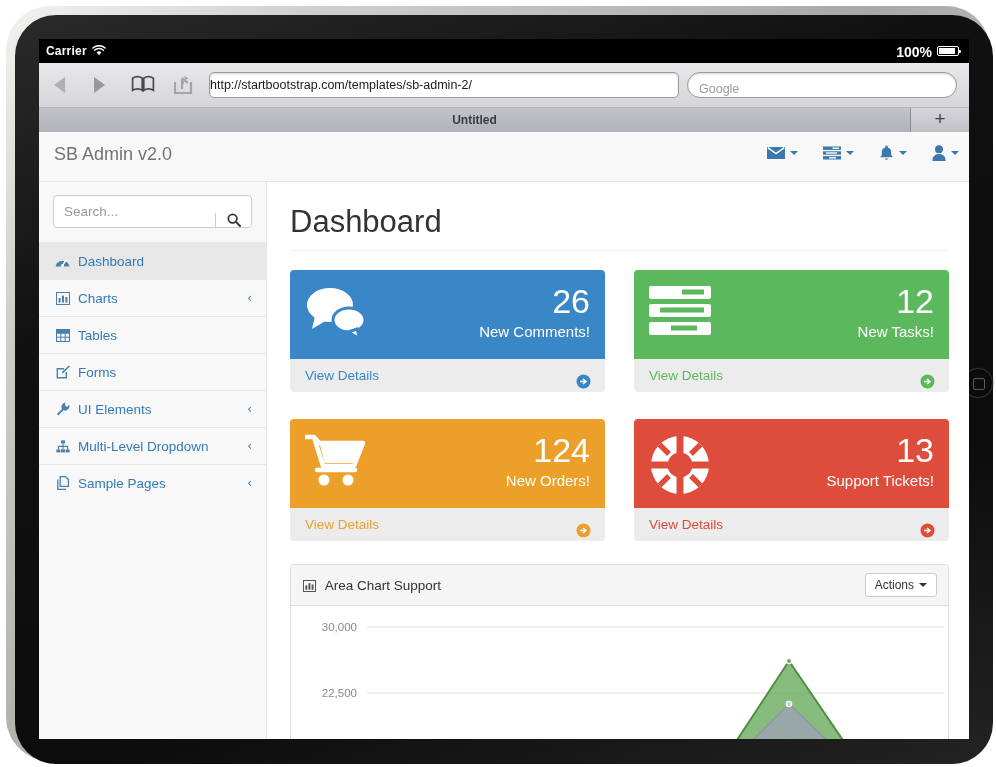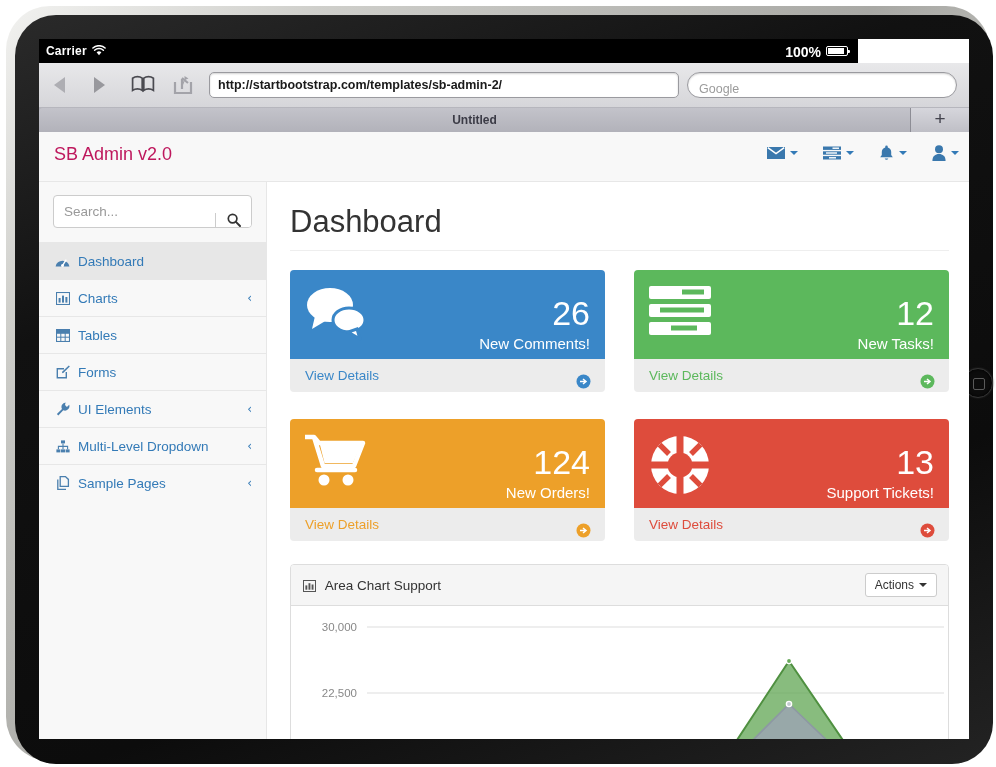--- a/index.html
+++ b/index.html
@@ -51,21 +51,21 @@
     left: 33px; top: 33px;
     width: 930px; height: 700px;
     background: #fff;
     overflow: hidden;
   }
 
   
   #status-bar {
     position: absolute;
     left: 0; top: 0;
-    width: 819px; height: 24px;
+    width: 930px; height: 24px;
     background: #000;
     color: #fff;
     font-size: 12px;
     font-weight: bold;
   }
   #carrier { position: absolute; left: 7px; top: 5px; letter-spacing: .2px; }
   .wifi-icon {
     position: absolute; left: 53px; top: 6px;
     width: 14px; height: 11px;
   }
@@ -112,24 +112,24 @@
   #bookmarks-button { left: 92px; }
   #share-button { left: 133px; }
 
   #url-bar {
     position: absolute; left: 170px; top: 9px;
     width: 470px; height: 26px;
     background: #fff;
     border: 1px solid #9a9a9f;
     border-radius: 5px;
     box-shadow: inset 0 1px 2px rgba(0,0,0,.18);
-    padding: 0 8px;
+    padding: 0 0;
     font-size: 12.5px; color: #1a1a1a;
     line-height: 25px;
-    white-space: nowrap; overflow: hidden; font-weight: bold;
+    white-space: nowrap; overflow: hidden;
   }
   #search-bar {
     position: absolute; left: 648px; top: 9px;
     width: 270px; height: 26px;
     background: #fff;
     border: 1px solid #9a9a9f;
     border-radius: 13px;
     box-shadow: inset 0 1px 2px rgba(0,0,0,.18);
     padding: 4px 11px;
     font-size: 12.5px; color: #9b9b9b;
@@ -171,21 +171,21 @@
 
   
   #app-navbar {
     position: relative;
     height: 50px;
     background: #f8f8f8;
     border-bottom: 1px solid #e7e7e7;
   }
   #brand {
     position: absolute; left: 15px; top: 12px;
-    font-size: 18px; color: #be185d; text-align: right;
+    font-size: 18px; color: #737373; text-align: right;
   }
   #navbar-icons {
     position: absolute; right: 10px; top: 13px;
     display: flex; gap: 25px; align-items: center;
   }
   .nav-dd { display: flex; align-items: center; gap: 5px; color: #337ab7; }
   .nav-dd svg { display: block; }
   .caret {
     width: 0; height: 0;
     border-left: 4px solid transparent;
@@ -269,21 +269,21 @@
   }
   .stat-panel { border-radius: 4px; overflow: hidden; }
   .stat-body {
     position: relative;
     height: 89px;
     padding: 13px 15px;
     color: #fff;
   }
   .stat-icon { position: absolute; left: 15px; top: 15px; }
   .stat-nums {
-    position: absolute; right: 15px; top: 24px;
+    position: absolute; right: 15px; top: 12px;
     text-align: right;
   }
   .stat-huge { font-size: 34px; line-height: 38px; font-weight: normal; }
   .stat-label { font-size: 15px; margin-top: 3px; }
   .stat-footer {
     position: relative;
     height: 33px;
     background: #ececec;
     padding: 0 15px;
     line-height: 33px;

